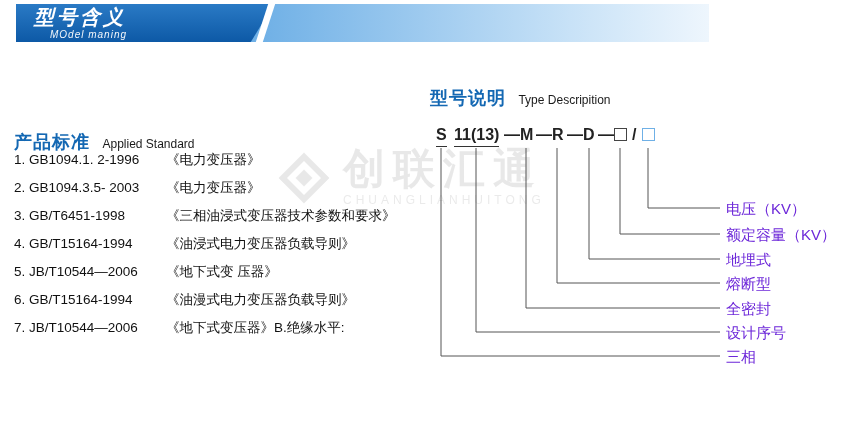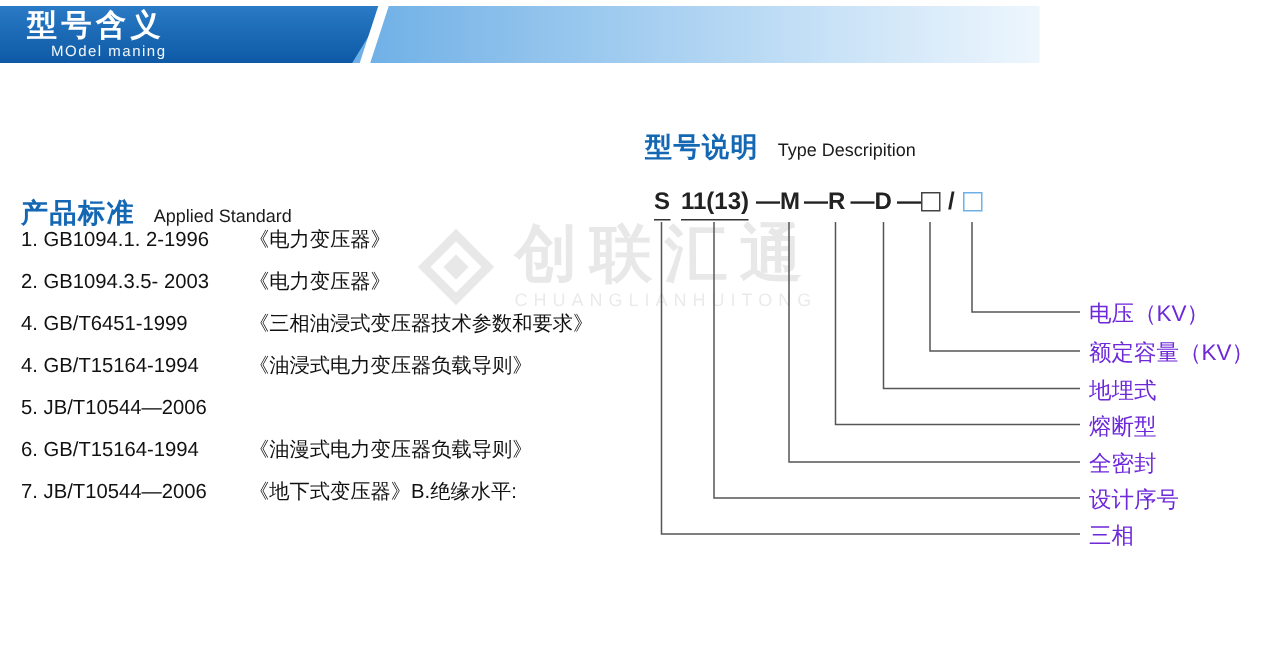--- a/index.html
+++ b/index.html
@@ -6,23 +6,24 @@
   body{
     width:850px;height:438px;
     background:#ffffff;
     font-family:"Liberation Sans","DejaVu Sans",sans-serif;
     position:relative;overflow:hidden;
   }
   .page{position:absolute;inset:0;}
 
   
   .header{
-    position:absolute;left:0;top:4px;width:693px;height:38px;
+    position:absolute;left:16px;top:4px;width:693px;height:38px;
     background:linear-gradient(90deg,#4493da 0%,#6fb0e6 35%,#c8e2f7 80%,#eef6fd 100%);
     z-index:2;
+    font-style:italic;
   }
   .header-left{
     position:absolute;left:0;top:0;width:258px;height:38px;
     background:linear-gradient(180deg,#2a7ac5 0%,#0d59a6 100%);
     clip-path:polygon(0 0,100% 0,91% 100%,0 100%);
     color:#fff;padding-left:18px;box-sizing:border-box;
   }
   .header-title{font-size:20px;font-weight:bold;letter-spacing:3px;line-height:24px;margin-top:1px;}
   .header-subtitle{font-size:10px;letter-spacing:1px;line-height:11px;opacity:.95;padding-left:16px;}
   .header-stripe{
@@ -95,29 +96,30 @@
   <div class="standards-list">
     <div class="std-row">
       <span class="std-code">1. GB1094.1. 2-1996</span>
       <span class="std-title">《电力变压器》</span>
     </div>
     <div class="std-row">
       <span class="std-code">2. GB1094.3.5- 2003</span>
       <span class="std-title">《电力变压器》</span>
     </div>
     <div class="std-row">
-      <span class="std-code">4. GB/T6451-1999</span>
+      <span class="std-code">3. GB/T6451-1998</span>
       <span class="std-title">《三相油浸式变压器技术参数和要求》</span>
     </div>
     <div class="std-row">
       <span class="std-code">4. GB/T15164-1994</span>
       <span class="std-title">《油浸式电力变压器负载导则》</span>
     </div>
     <div class="std-row">
       <span class="std-code">5. JB/T10544—2006</span>
+      <span class="std-title">《地下式变 压器》</span>
     </div>
     <div class="std-row">
       <span class="std-code">6. GB/T15164-1994</span>
       <span class="std-title">《油漫式电力变压器负载导则》</span>
     </div>
     <div class="std-row">
       <span class="std-code">7. JB/T10544—2006</span>
       <span class="std-title">《地下式变压器》B.绝缘水平:</span>
     </div>
   </div>

